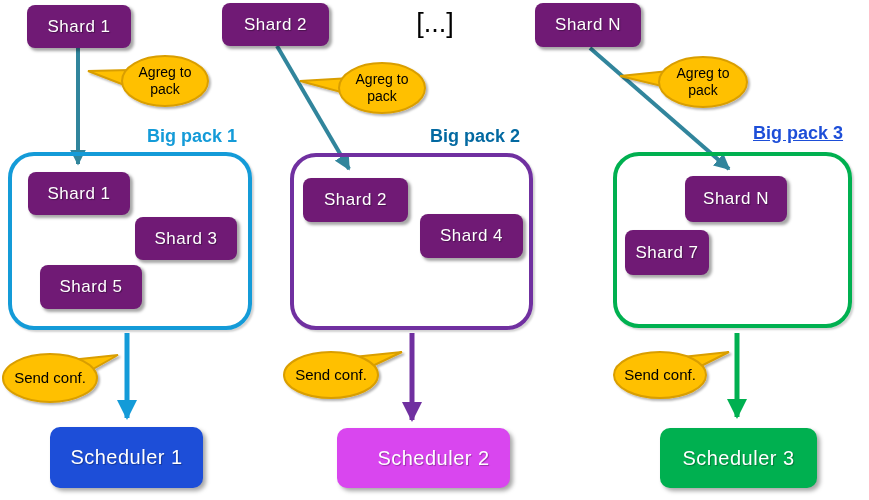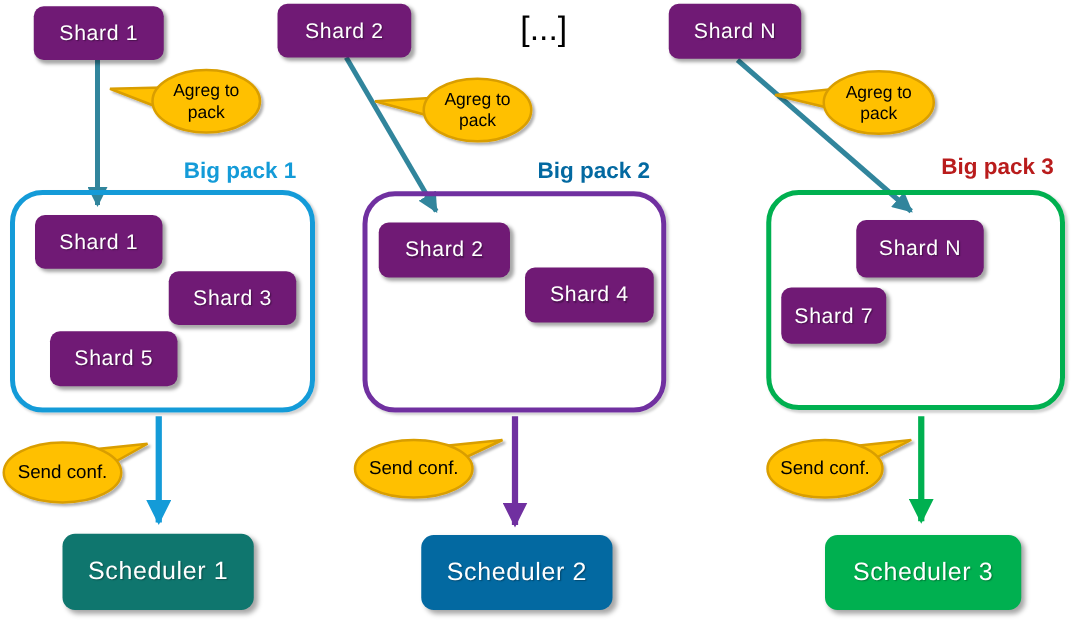--- a/index.html
+++ b/index.html
@@ -20,29 +20,29 @@
     box-shadow:2px 2px 2px rgba(0,0,0,.18);
   }
   .pack-1{border-color:#149BD8;}
   .pack-2{border-color:#7030A0;}
   .pack-3{border-color:#00B050;}
   .pack-title{
     position:absolute;font-size:18px;font-weight:bold;white-space:nowrap;
   }
   .title-1{color:#149BD8;}
   .title-2{color:#0369a1;}
-  .title-3{color:#b91c1c;}
+  .title-3{color:#1d4ed8;text-decoration:underline;}
   .scheduler{
     position:absolute;color:#fff;border-radius:10px;
     display:flex;align-items:center;justify-content:center;font-size:20px;letter-spacing:.5px;
     box-shadow:3px 3px 4px rgba(0,0,0,.35);
     text-shadow:1px 1px 1px rgba(0,0,0,.3);
   }
-  .sched-1{background:#0f766e;}
-  .sched-2{background:#0369a1;}
+  .sched-1{background:#1d4ed8;}
+  .sched-2{background:#d946ef;padding-left:20px;}
   .sched-3{background:#00B050;}
   .bubble-text{
     position:absolute;color:#000;text-align:center;line-height:1.25;
     display:flex;align-items:center;justify-content:center;
   }
   .agreg-text{font-size:14px;}
   .send-text{font-size:15px;white-space:nowrap;}
   .ellipsis{
     position:absolute;color:#000;font-size:27px;text-align:center;
   }

